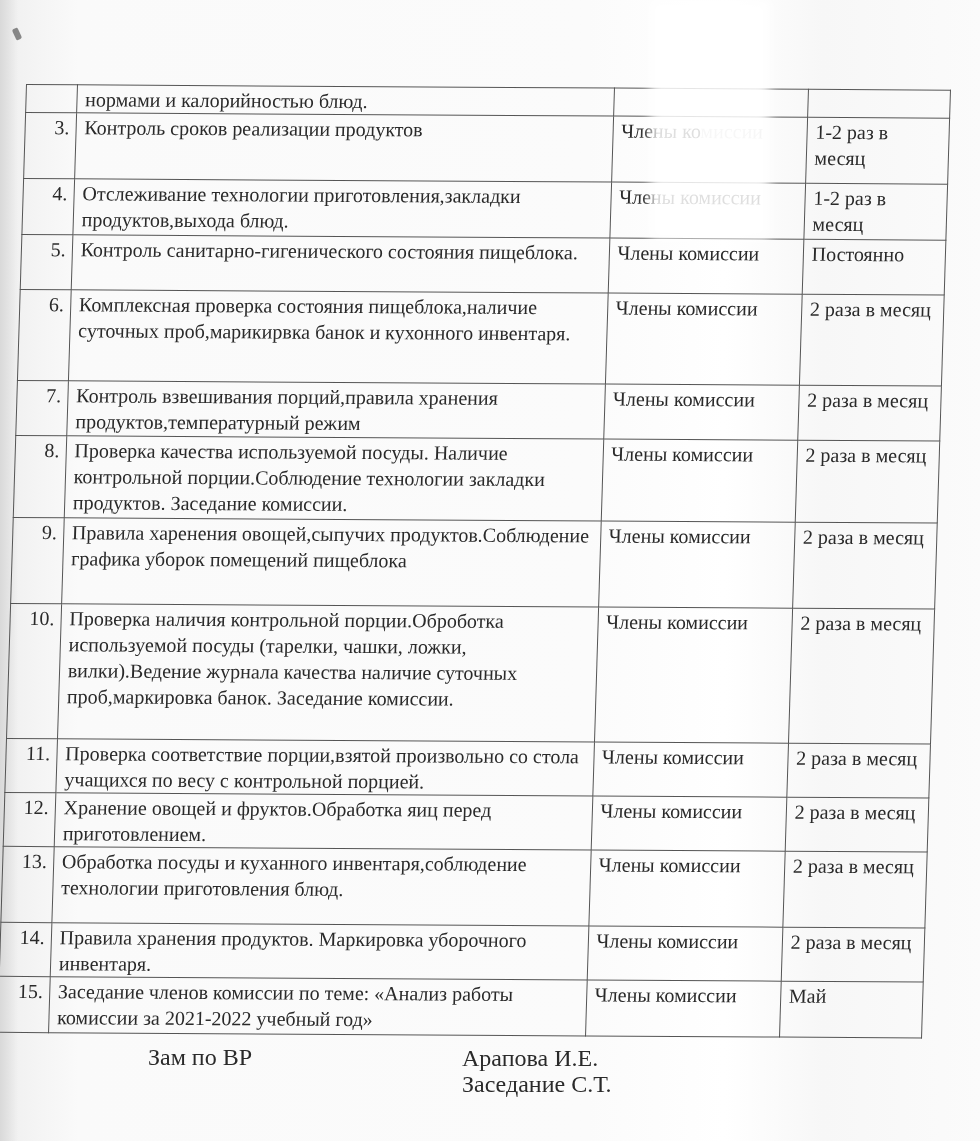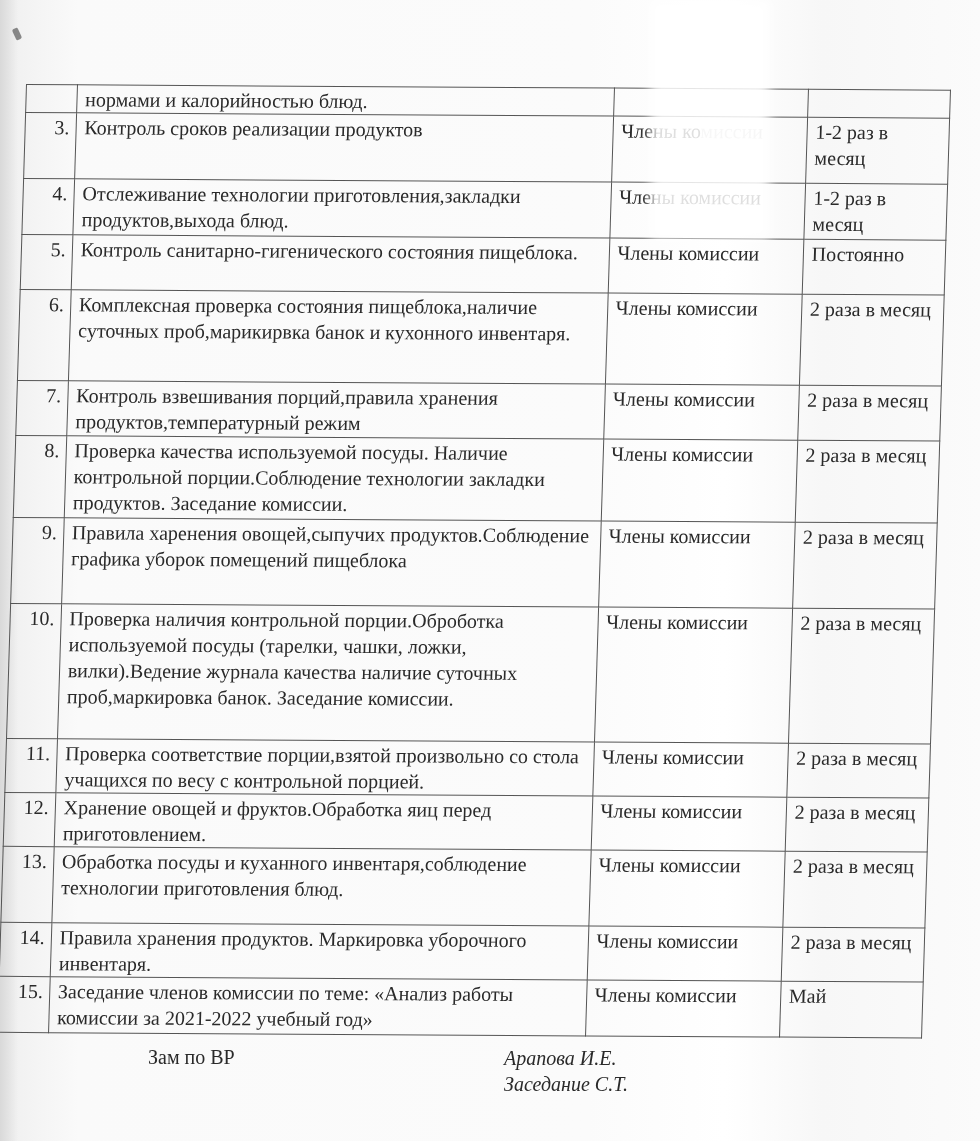--- a/index.html
+++ b/index.html
@@ -80,25 +80,25 @@
     .r11 td { height: 52px; }
     .r12 td { height: 52px; }
     .r13 td { height: 74px; }
     .r14 td { height: 50px; }
     .r15 td { height: 54px; }
     .washed {
       color: rgba(42,42,42,0.25);
     }
     .signature {
       position: absolute;
-      font-size: 20px;
+      font-size: 24px;
       line-height: 26px;
     }
     .sig-role { left: 148px; top: 1044px; }
-    .sig-names { left: 504px; top: 1045px; font-style: italic; }
+    .sig-names { left: 462px; top: 1045px; }
   </style>
 </head>
 <body>
 
 <div class="paper"></div>
 <div class="edge-shadow"></div>
 <div class="fold-mark"></div>
 
 <table class="plan">
   <tbody>

